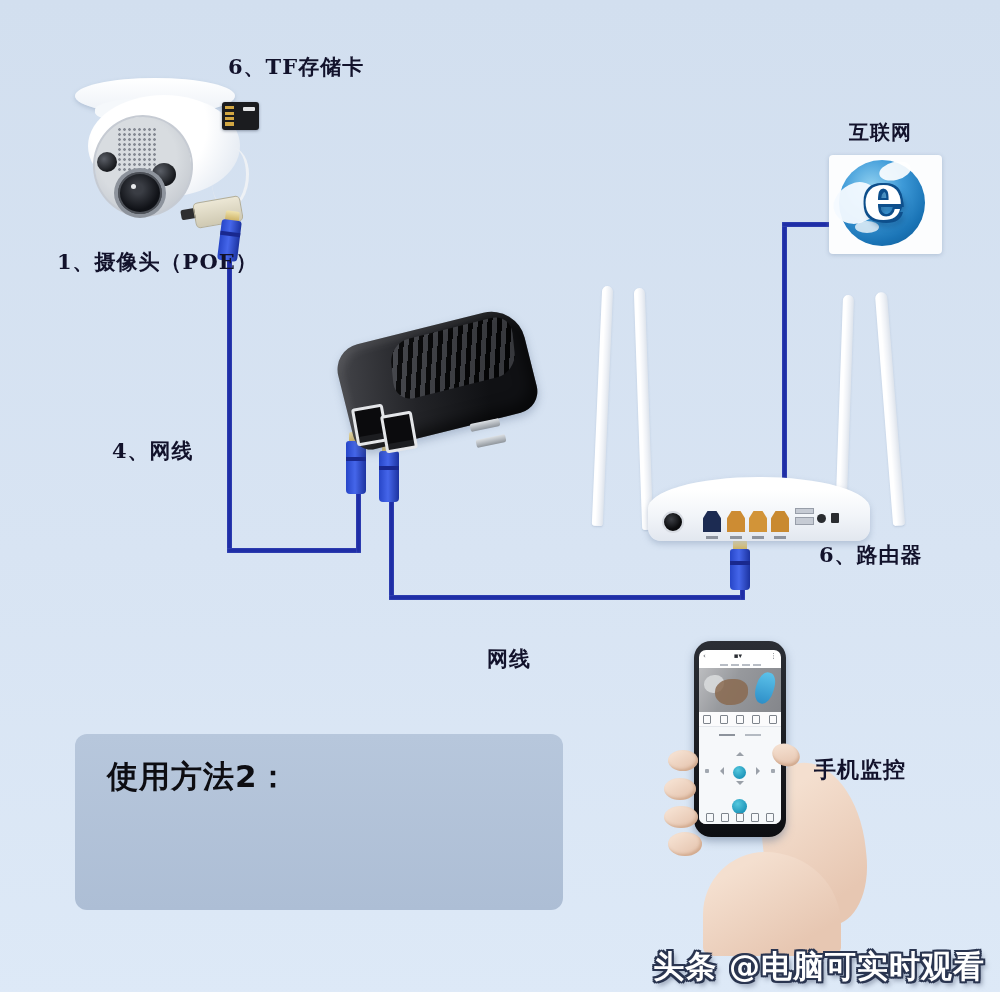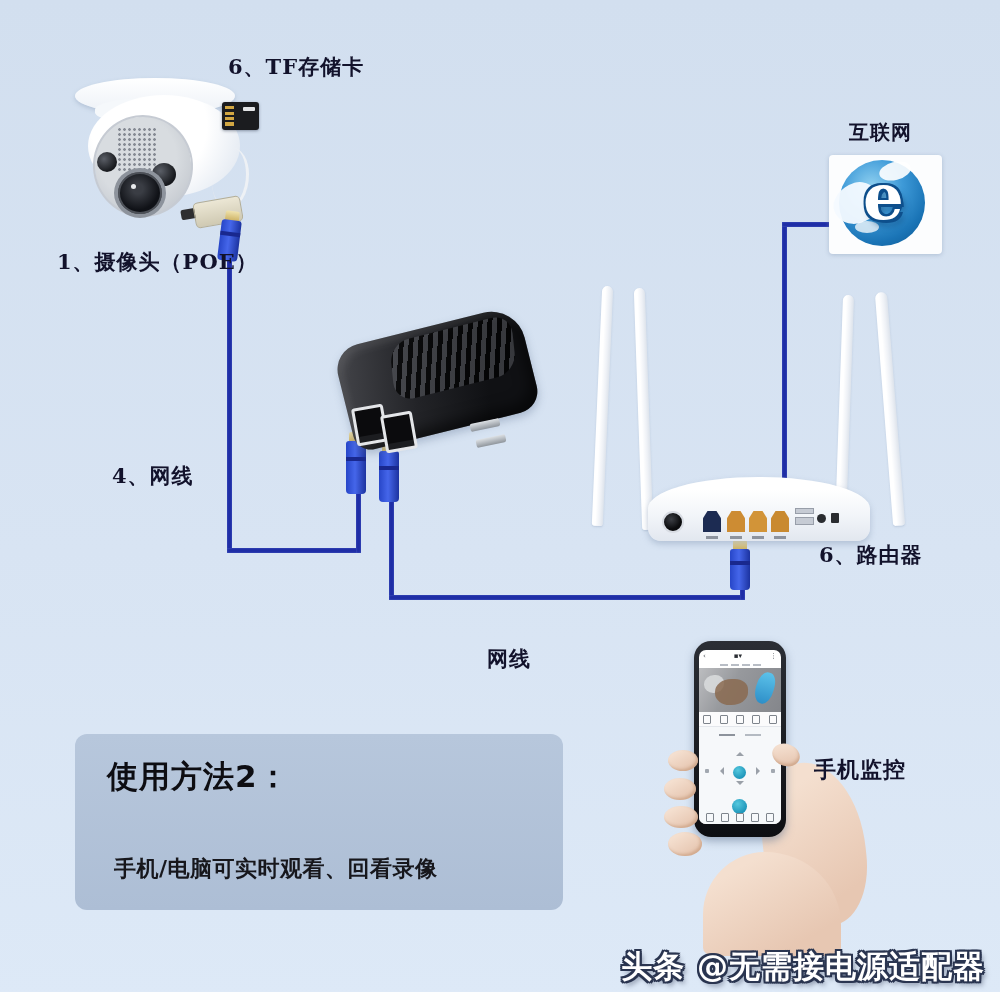--- a/index.html
+++ b/index.html
@@ -257,27 +257,26 @@
   </div>
 
   <div class="finger skin" style="left:668px;top:750px;width:30px;height:21px;"></div>
   <div class="finger skin" style="left:664px;top:778px;width:32px;height:22px;"></div>
   <div class="finger skin" style="left:664px;top:806px;width:34px;height:22px;"></div>
   <div class="finger skin" style="left:668px;top:832px;width:34px;height:24px;"></div>
   <div class="finger skin" style="left:772px;top:744px;width:28px;height:22px;transform:rotate(20deg);"></div>
 
   <div class="slabel" style="left:228px;top:53px;">6、TF存储卡</div>
   <div class="slabel" style="left:57px;top:248px;">1、摄像头（POE）</div>
-  <div class="slabel" style="left:112px;top:462px;">4、网线</div>
+  <div class="slabel" style="left:112px;top:437px;">4、网线</div>
   <div class="slabel" style="left:849px;top:119px;font-size:20px;">互联网</div>
   <div class="slabel" style="left:819px;top:541px;">6、路由器</div>
   <div class="slabel" style="left:487px;top:645px;">网线</div>
   <div class="slabel" style="left:814px;top:755px;font-size:22px;">手机监控</div>
 
   <div class="abs panel">
     <div class="panel-title">使用方法2：</div>
-    <div class="panel-line" style="left:39px;top:120px;">手机/电脑可实时观看、回看录像</div>
-  </div>
-
-  <div class="watermark">头条 @无需接电源适配器</div>
+  </div>
+
+  <div class="watermark">头条 @电脑可实时观看</div>
   <div class="abs bottom-strip"></div>
 
 </div>
 
 </body></html>

